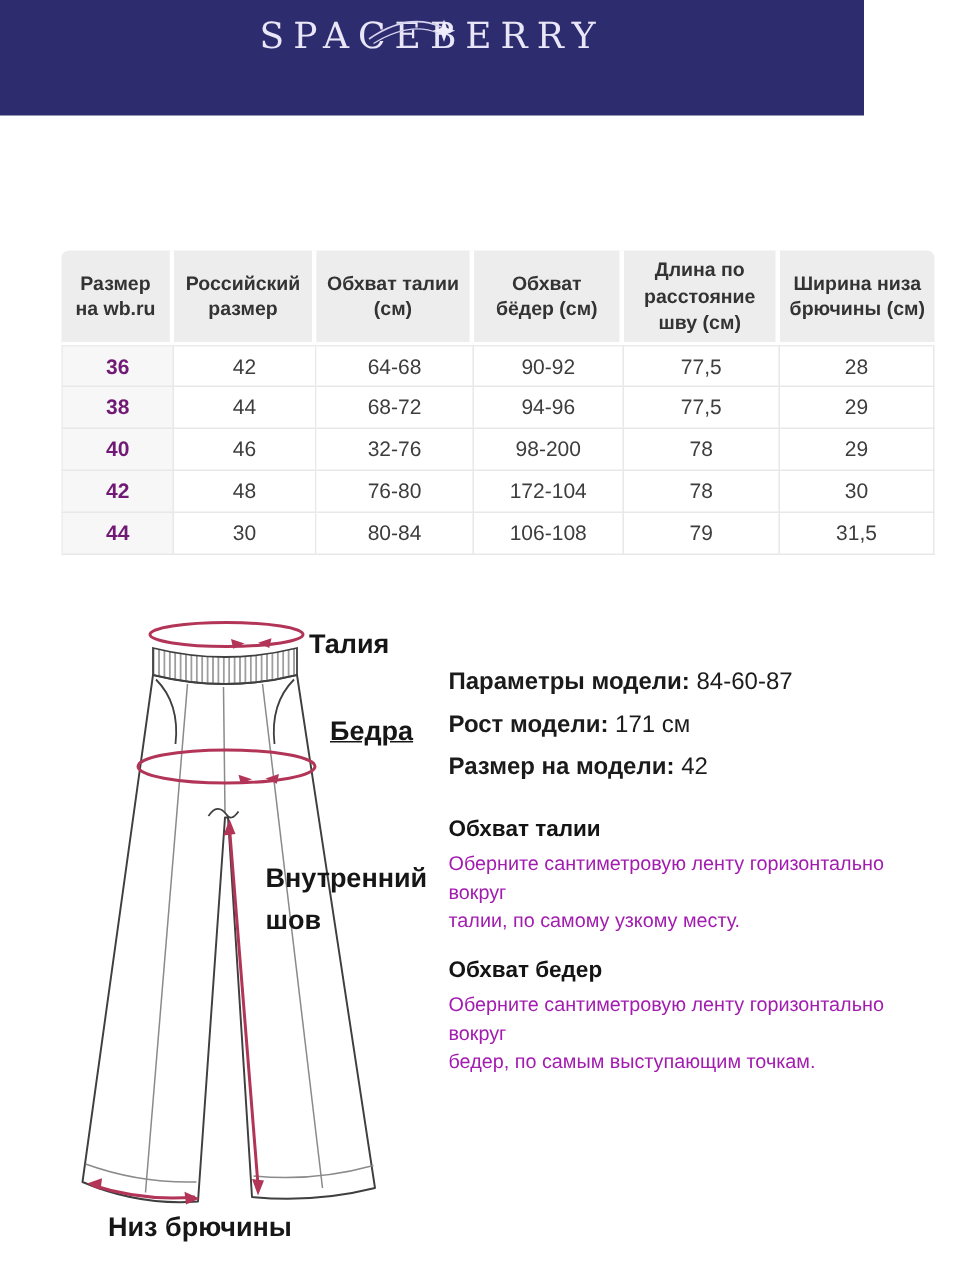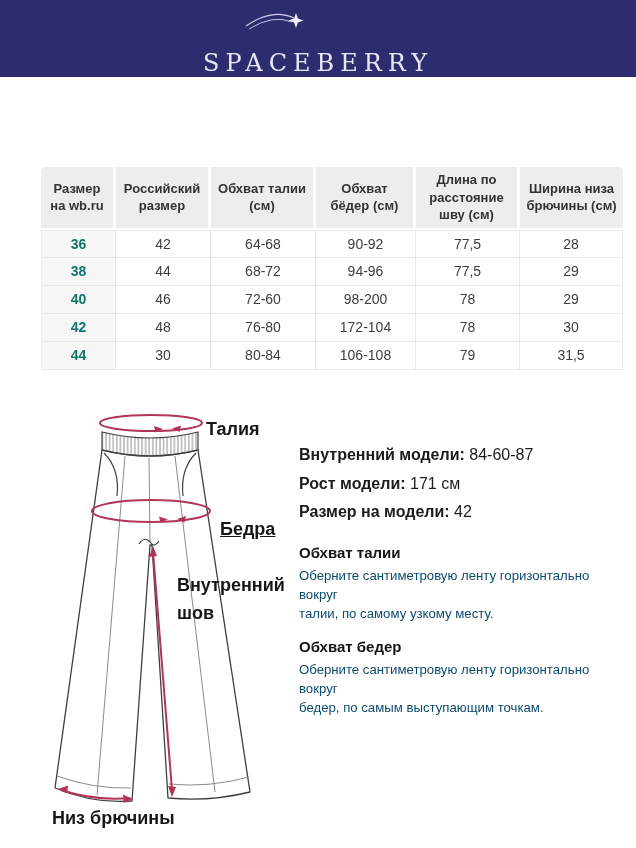--- a/index.html
+++ b/index.html
@@ -1,56 +1,56 @@
 <!DOCTYPE html>
 <html lang="ru"><head>
 <meta charset="utf-8">
 <style>
   html,body{margin:0;padding:0;background:#fff;}
   .page{position:relative;width:636px;height:848px;background:#fff;overflow:hidden;
         font-family:"Liberation Sans",sans-serif;color:#1c1c1c;}
 
   
-  .banner{position:absolute;left:0;top:0;width:636px;height:77px;background:#2d2c6f;
-          display:flex;align-items:flex-end;justify-content:center;}
+  .banner{position:absolute;left:0;top:0;width:576px;height:77px;background:#2d2c6f;
+          display:flex;align-items:flex-start;justify-content:center;}
   .brand{font-family:"DejaVu Serif",serif;font-size:24px;letter-spacing:6px;
          color:#e9e7f7;font-weight:400;margin-top:10px;}
   .comet{position:absolute;left:244px;top:7px;}
 
   
   .size-table{position:absolute;left:28px;top:167px;width:467px;
               display:grid;grid-template-columns:75px 95px 105px 100px 104px 103px;padding-left:13px;}
   .thc{background:#ededed;min-height:56px;display:flex;align-items:center;justify-content:center;
        text-align:center;font-size:13px;font-weight:600;color:#333;line-height:1.35;
        padding:4px 5px;box-sizing:border-box;border-right:3px solid #fff;border-bottom:2px solid #fff;}
   .thc.last{border-right:none;}
   .thc.first{border-top-left-radius:5px;}
   .thc.corner{border-top-right-radius:5px;}
   .trow{display:contents;}
   .tcell{height:28px;display:flex;align-items:center;justify-content:center;
          font-size:14px;color:#3d3d3d;background:#fff;box-sizing:border-box;
          border-right:1px solid #e8e8e8;border-bottom:1px solid #e8e8e8;}
-  .tcell.c0{background:#f7f7f7;font-weight:700;color:#0f766e;border-left:1px solid #eee;}
+  .tcell.c0{background:#f7f7f7;font-weight:700;color:#701a75;border-left:1px solid #eee;}
   .trow.r0 .tcell{border-top:1px solid #ececec;}
 
   
   .diagram{position:absolute;left:25px;top:400px;width:270px;height:440px;}
   .dlabel{position:absolute;font-size:18px;font-weight:600;color:#161616;line-height:1.55;}
   .lbl-waist{left:206px;top:416px;}
-  .lbl-hips{left:220px;top:516px;text-decoration:underline;}
+  .lbl-hips{left:220px;top:474px;text-decoration:underline;}
   .lbl-inseam{left:177px;top:572px;width:96px;}
-  .lbl-hem{left:52px;top:805px;}
+  .lbl-hem{left:72px;top:805px;}
 
   
   .model-info{position:absolute;left:299px;top:441px;font-size:16px;line-height:28.5px;color:#1b1b1b;}
   .model-info .ml{font-weight:700;}
   .guide{position:absolute;left:299px;top:544px;width:330px;}
   .gsec{margin:0 0 15px 0;}
   .gsec .gt{font-size:15px;font-weight:700;color:#141414;margin:0 0 5px 0;}
-  .gsec .gd{font-size:13.2px;line-height:19px;color:#0c4a6e;margin:0;white-space:pre-line;}
+  .gsec .gd{font-size:13.2px;line-height:19px;color:#a21caf;margin:0;white-space:pre-line;}
 </style>
 </head>
 <body>
 
 <div class="page">
 
   <div class="banner">
     <svg class="comet" width="62" height="28" viewBox="0 0 62 28">
       <path d="M2 19 Q28 1 50 11" fill="none" stroke="#d6d2ef" stroke-width="1.1"></path>
       <path d="M5 22 Q29 7 48 15" fill="none" stroke="#d6d2ef" stroke-width="0.9"></path>
@@ -79,21 +79,21 @@
       <div class="tcell c0">38</div>
       <div class="tcell">44</div>
       <div class="tcell">68-72</div>
       <div class="tcell">94-96</div>
       <div class="tcell">77,5</div>
       <div class="tcell">29</div>
     </div>
     <div class="trow">
       <div class="tcell c0">40</div>
       <div class="tcell">46</div>
-      <div class="tcell">72-60</div>
+      <div class="tcell">32-76</div>
       <div class="tcell">98-200</div>
       <div class="tcell">78</div>
       <div class="tcell">29</div>
     </div>
     <div class="trow">
       <div class="tcell c0">42</div>
       <div class="tcell">48</div>
       <div class="tcell">76-80</div>
       <div class="tcell">172-104</div>
       <div class="tcell">78</div>
@@ -164,21 +164,21 @@
     </g>
   </svg>
 
   <div class="dlabel lbl-waist">Талия</div>
   <div class="dlabel lbl-hips">Бедра</div>
   <div class="dlabel lbl-inseam">Внутренний шов</div>
   <div class="dlabel lbl-hem">Низ брючины</div>
 
   <div class="model-info">
     <div>
-      <span class="ml">Внутренний модели:</span>
+      <span class="ml">Параметры модели:</span>
       <span>84-60-87</span>
     </div>
     <div>
       <span class="ml">Рост модели:</span>
       <span>171 см</span>
     </div>
     <div>
       <span class="ml">Размер на модели:</span>
       <span>42</span>
     </div>

